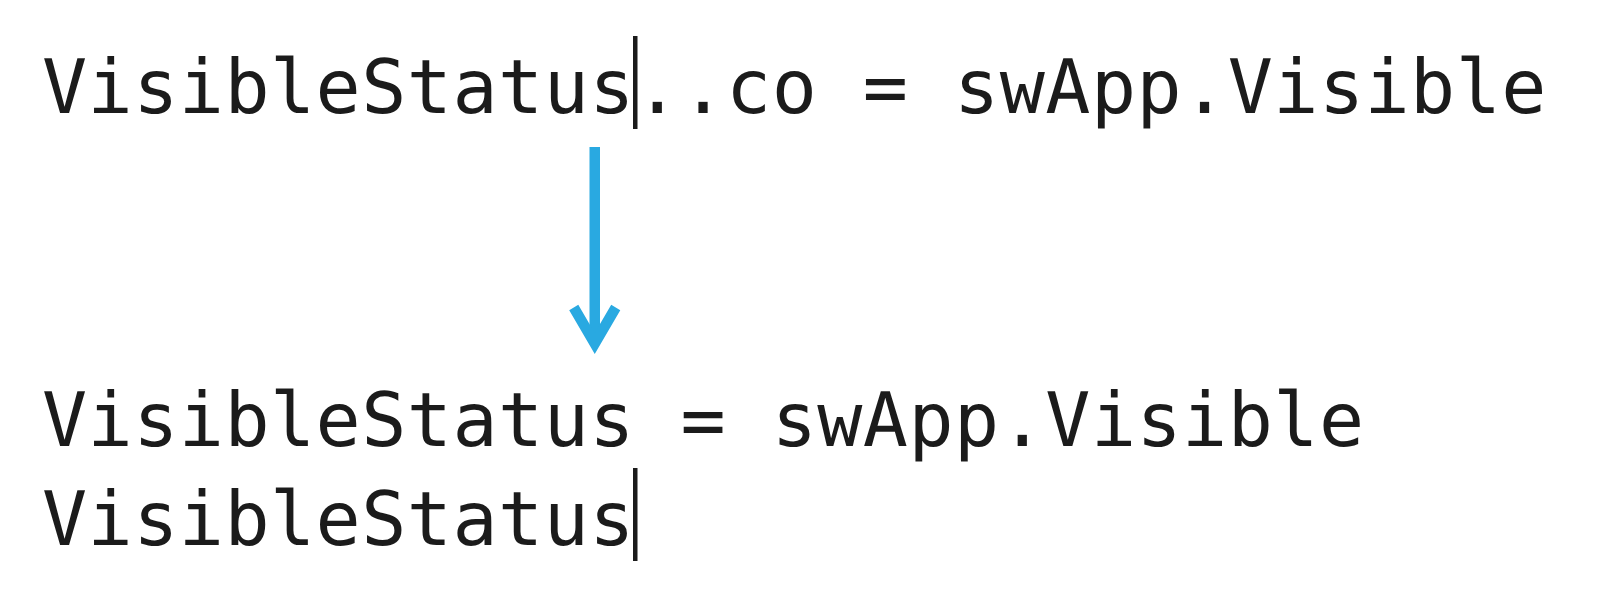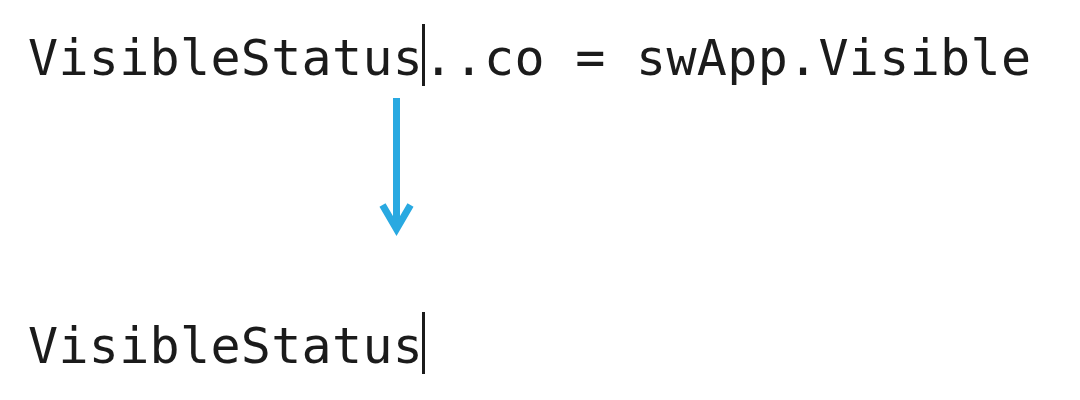--- a/index.html
+++ b/index.html
@@ -52,16 +52,17 @@
 
 <div class="canvas">
 
   <div class="code-line" style="top:25px"><span>VisibleStatus</span><span class="caret-anchor"><span class="caret-bar"></span></span><span>..co = swApp.Visible</span></div>
 
   <svg class="arrow-svg" viewBox="0 0 60 152" aria-hidden="true">
     <line x1="28.5" y1="8" x2="28.5" y2="133" stroke-width="7" fill="none" stroke="#29a9e1"></line>
     <polyline points="14.5,115 28.5,139 42.5,115" stroke-width="7" fill="none" stroke-linejoin="miter" stroke-linecap="butt" stroke="#29a9e1"></polyline>
   </svg>
 
+  <div class="code-line" style="top:247px"><span>VisibleStatus = swApp.Visible</span></div>
 
   <div class="code-line" style="top:313px"><span>VisibleStatus</span><span class="caret-anchor"><span class="caret-bar"></span></span></div>
 
 </div>
 
 </body></html>

